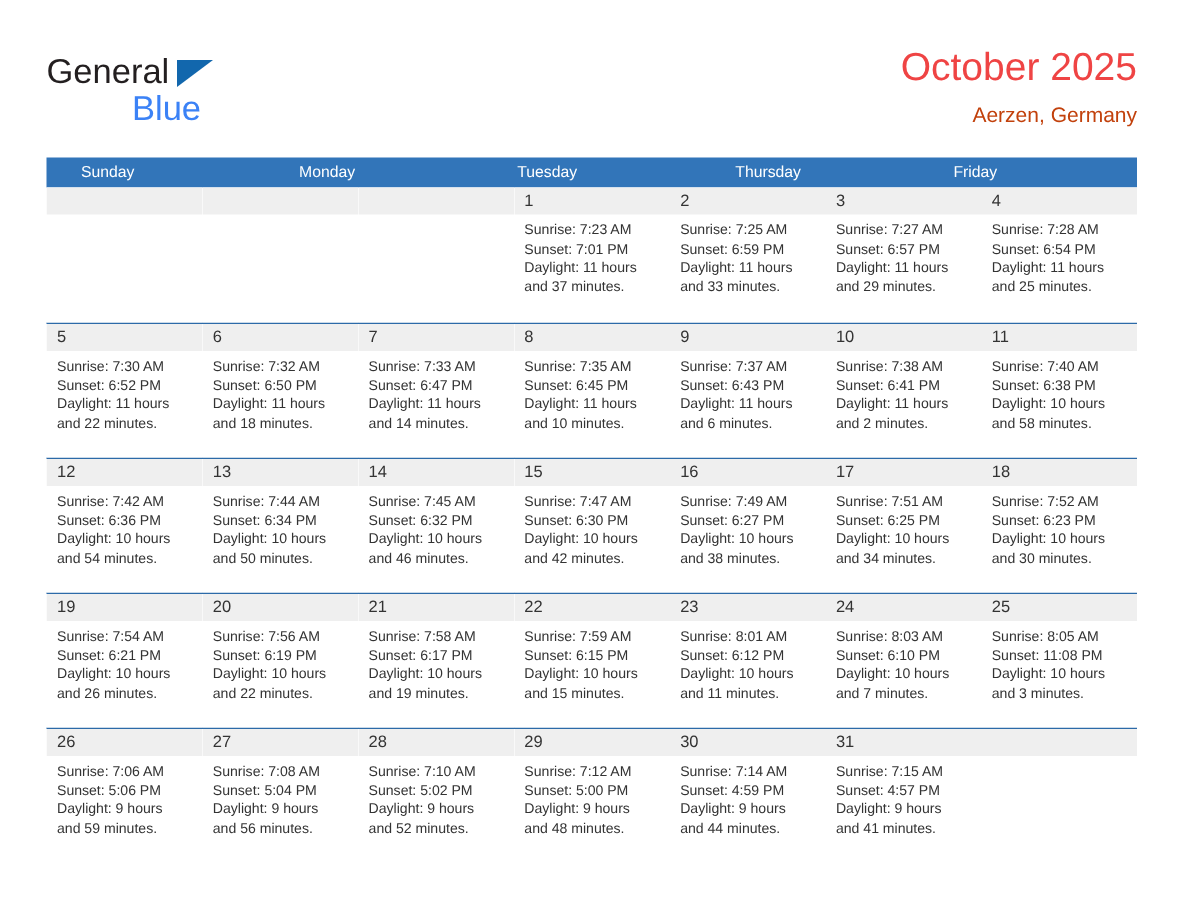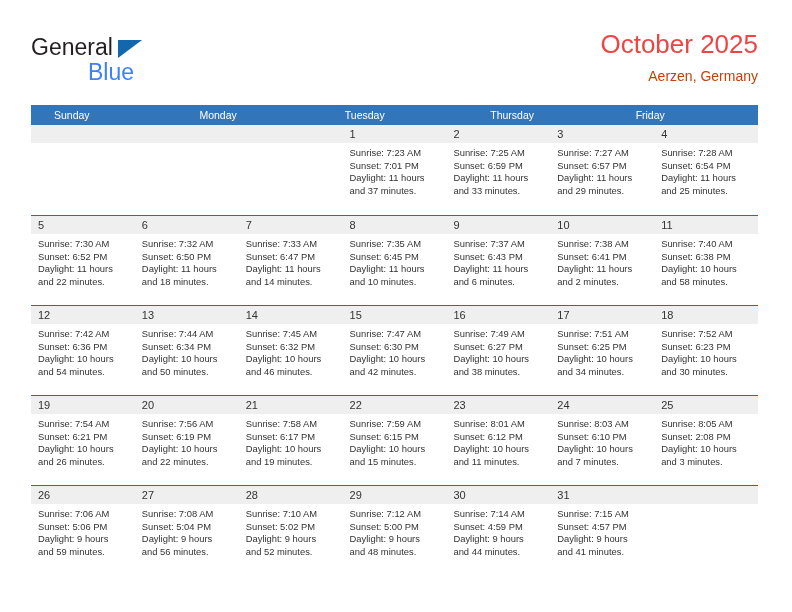--- a/index.html
+++ b/index.html
@@ -409,21 +409,21 @@
               <div>Sunrise: 8:03 AM</div>
               <div>Sunset: 6:10 PM</div>
               <div>Daylight: 10 hours</div>
               <div>and 7 minutes.</div>
             </div>
           </div>
           <div class="day">
             <div class="day-num">25</div>
             <div class="day-body">
               <div>Sunrise: 8:05 AM</div>
-              <div>Sunset: 2:08 PM</div>
+              <div>Sunset: 11:08 PM</div>
               <div>Daylight: 10 hours</div>
               <div>and 3 minutes.</div>
             </div>
           </div>
         </div>
         <div class="week">
           <div class="day">
             <div class="day-num">26</div>
             <div class="day-body">
               <div>Sunrise: 7:06 AM</div>

